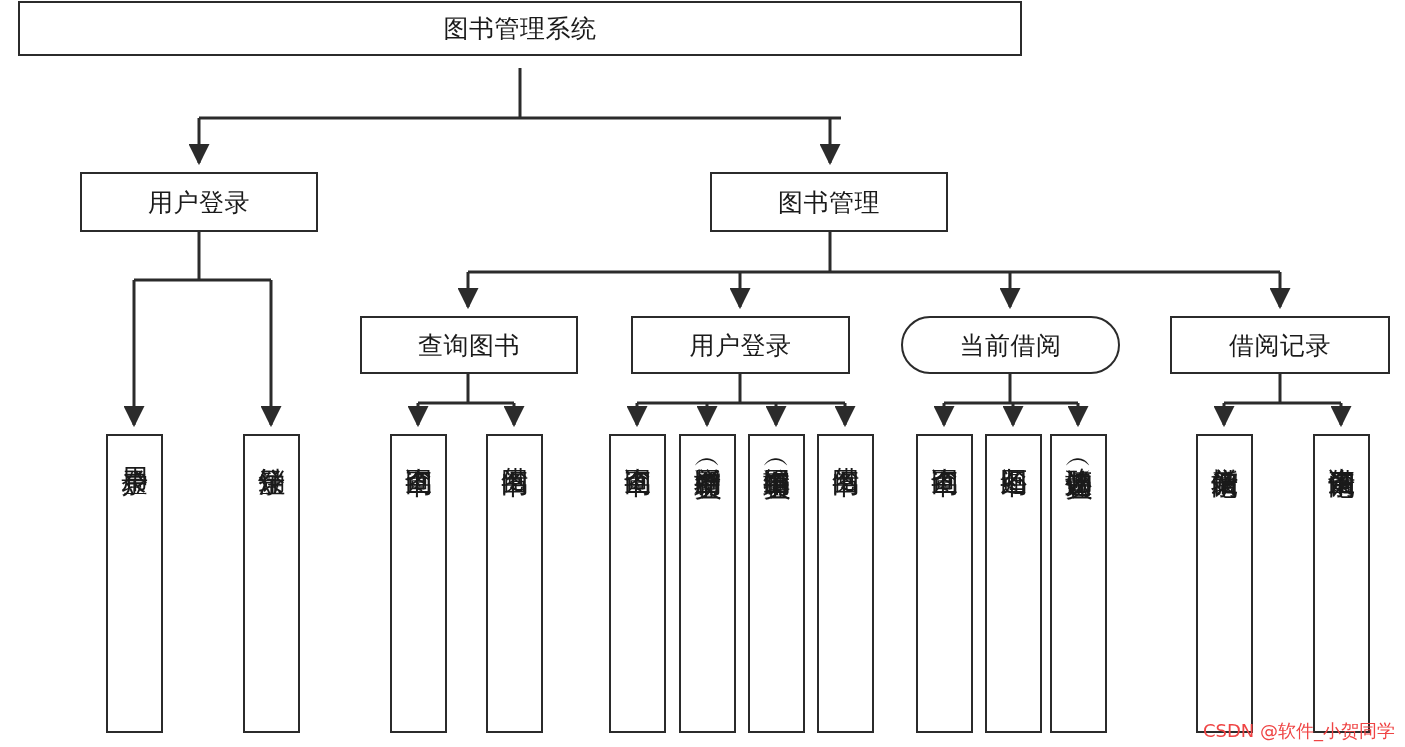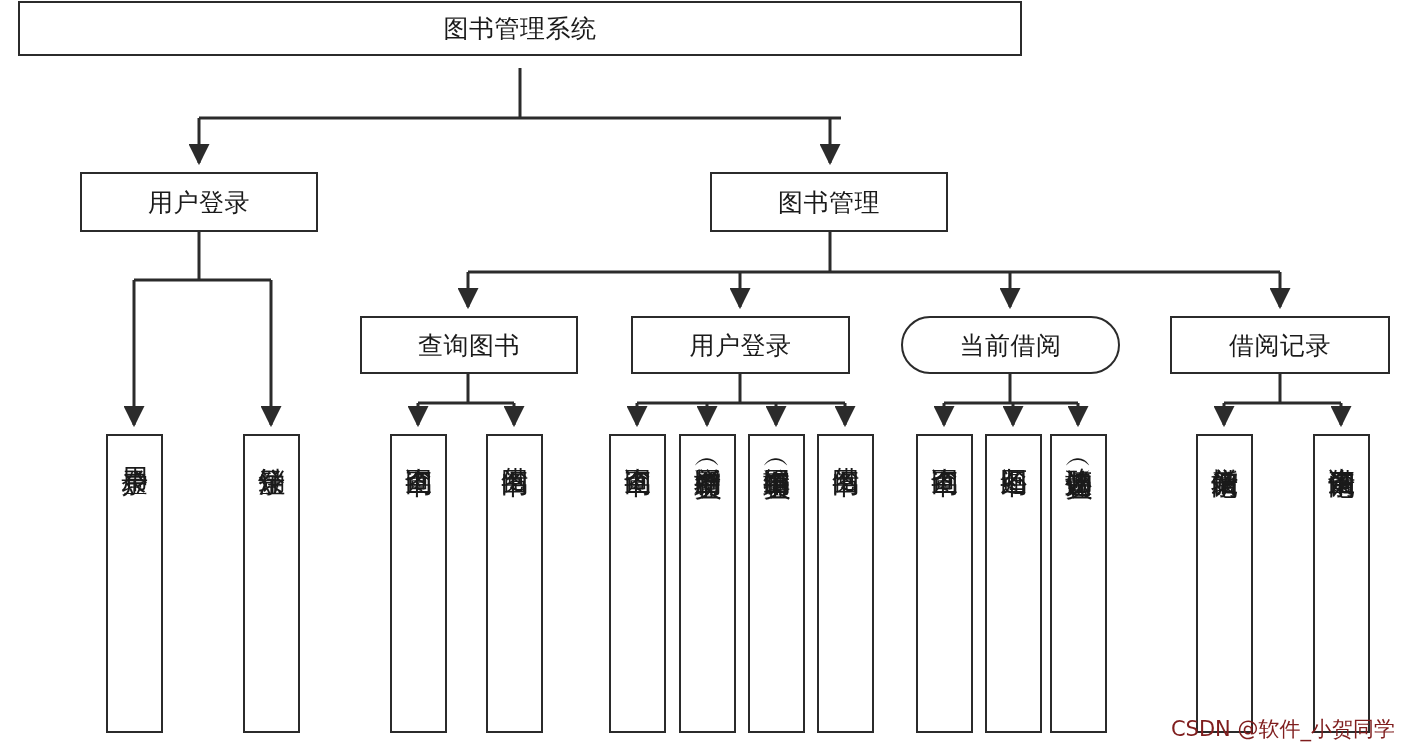--- a/index.html
+++ b/index.html
@@ -51,22 +51,22 @@
     writing-mode: vertical-rl;
     text-orientation: upright;
     font-size: 27px;
     letter-spacing: 1px;
     line-height: 1.05;
   }
   #watermark {
     position: absolute;
     right: 10px;
     bottom: 4px;
-    font-size: 21px;
-    color: #7f1d1d;
+    font-size: 18px;
+    color: #ef4444;
     white-space: nowrap;
     font-family: "DejaVu Sans", "Liberation Sans", sans-serif;
   }
 </style>
 </head>
 <body>
 
 <div id="canvas">
 
   <svg class="wires" viewBox="0 0 1405 747" xmlns="http://www.w3.org/2000/svg">

